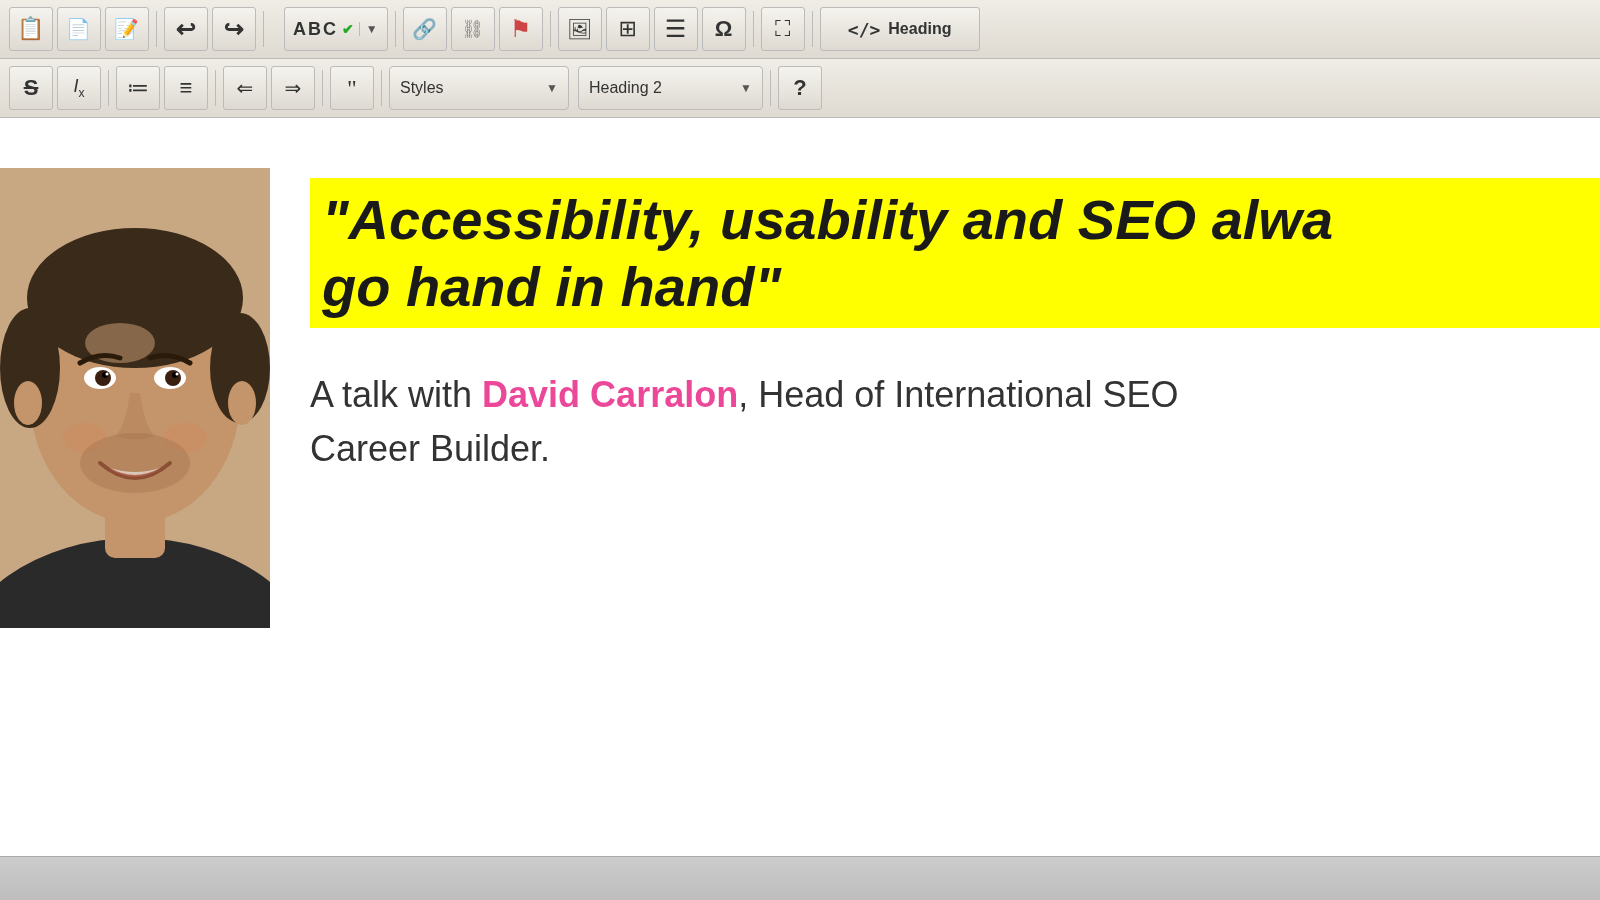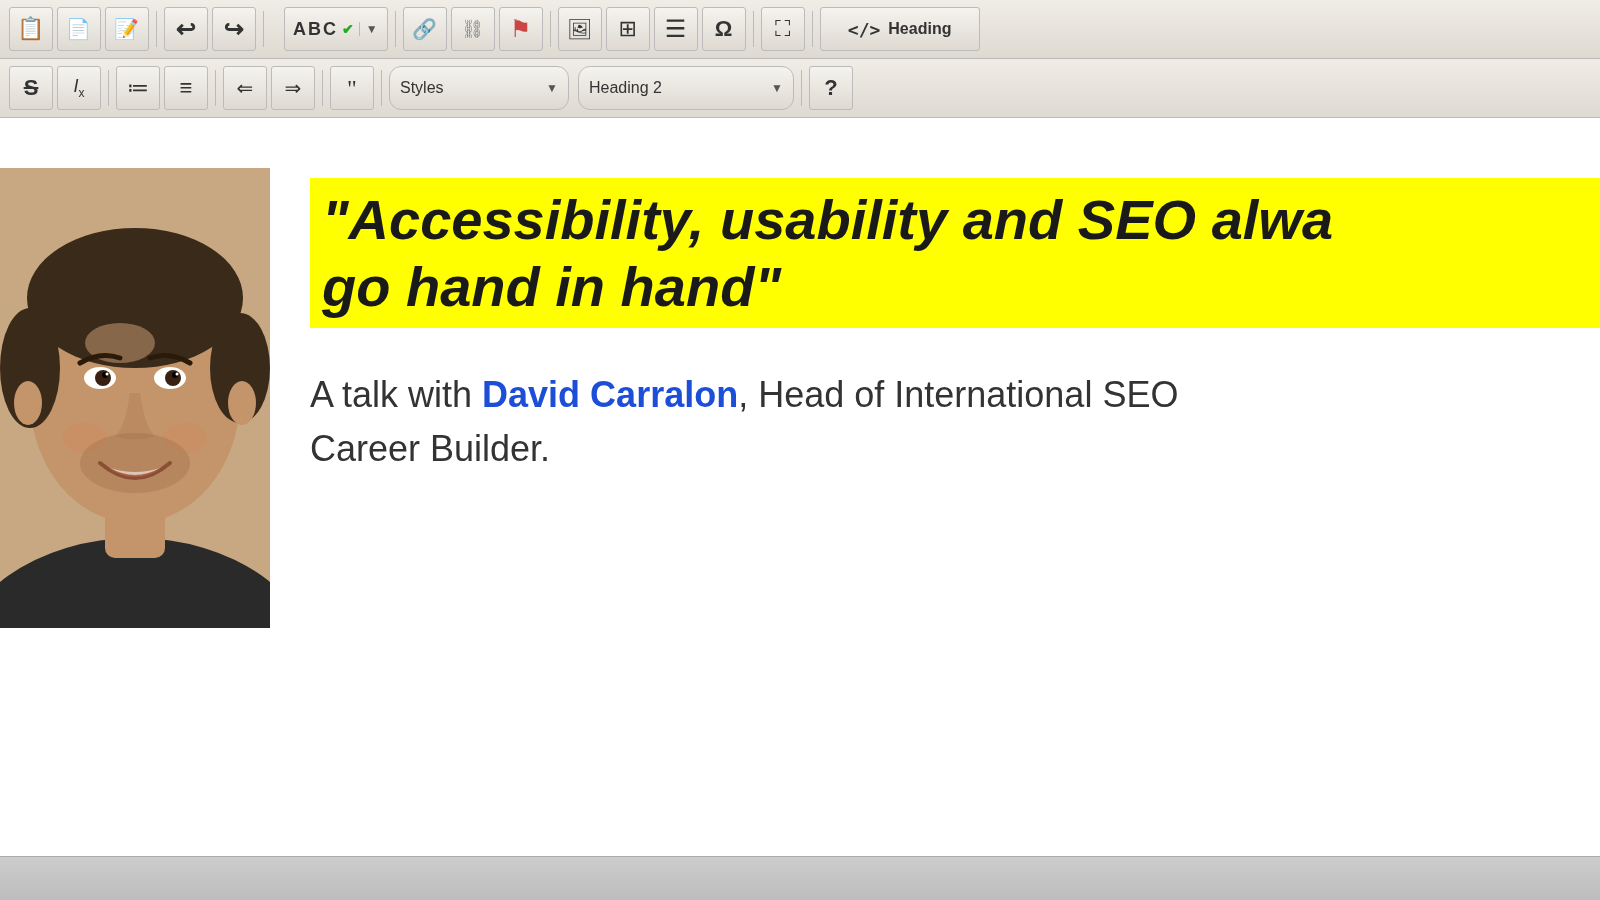--- a/index.html
+++ b/index.html
@@ -63,34 +63,34 @@
       gap: 6px;
     }
 
     .tb-dropdown {
       display: inline-flex;
       align-items: center;
       justify-content: space-between;
       height: 44px;
       background: linear-gradient(to bottom, #f5f3ee, #dedad2);
       border: 1px solid #bbb;
-      border-radius: 12px;
+      border-radius: 4px;
       cursor: pointer;
       font-size: 16px;
       color: #333;
       margin: 1px;
       padding: 0 10px;
     }
 
     .styles-dropdown {
       width: 180px;
     }
 
     .heading-dropdown {
-      width: 216px;
+      width: 185px;
     }
 
     .dropdown-arrow {
       font-size: 12px;
       margin-left: 8px;
       color: #555;
     }
 
     .tb-btn-spell {
       background: linear-gradient(to bottom, #f5f3ee, #dedad2);
@@ -168,21 +168,21 @@
     }
 
     .body-text {
       font-size: 36px;
       color: #333;
       line-height: 1.5;
     }
 
     .body-text strong {
       font-weight: bold;
-      color: #1d4ed8;
+      color: #ec4899;
     }
 
     .bottom-bar {
       position: absolute;
       bottom: 0;
       left: 0;
       width: 1600px;
       height: 50px;
       background: linear-gradient(to bottom, #ccc, #bbb);
       border-top: 1px solid #aaa;

